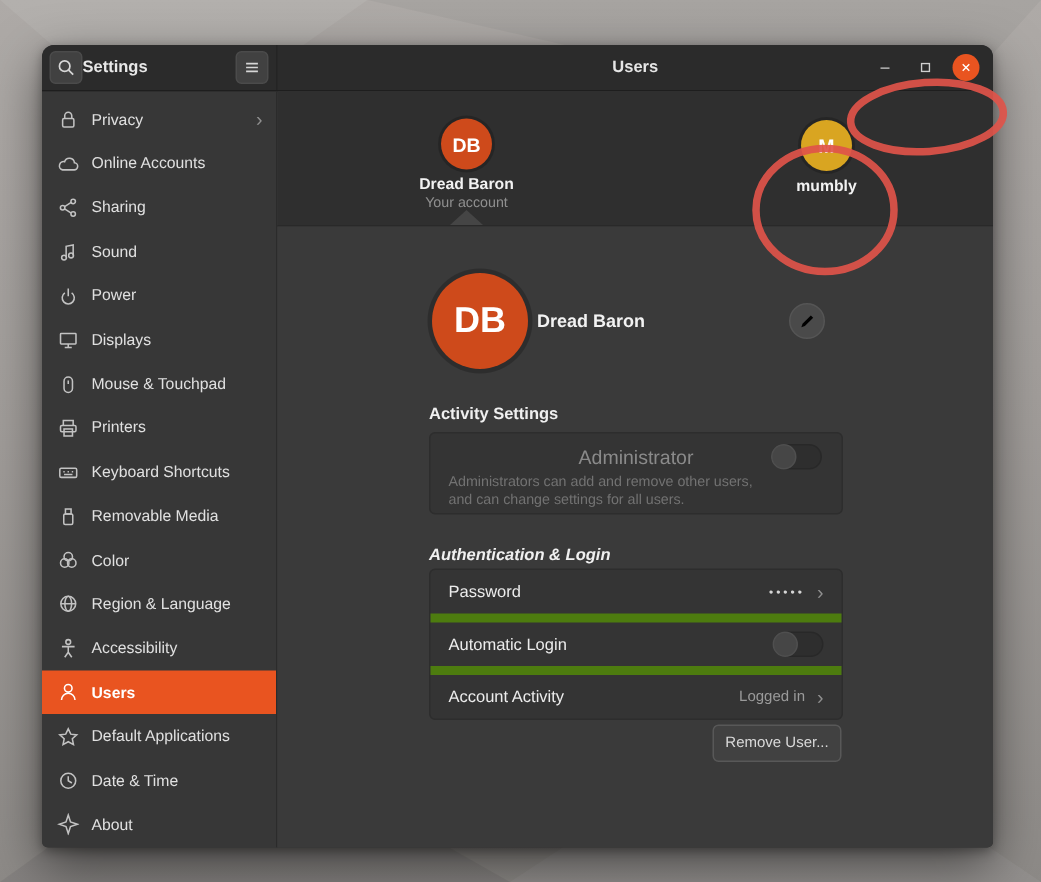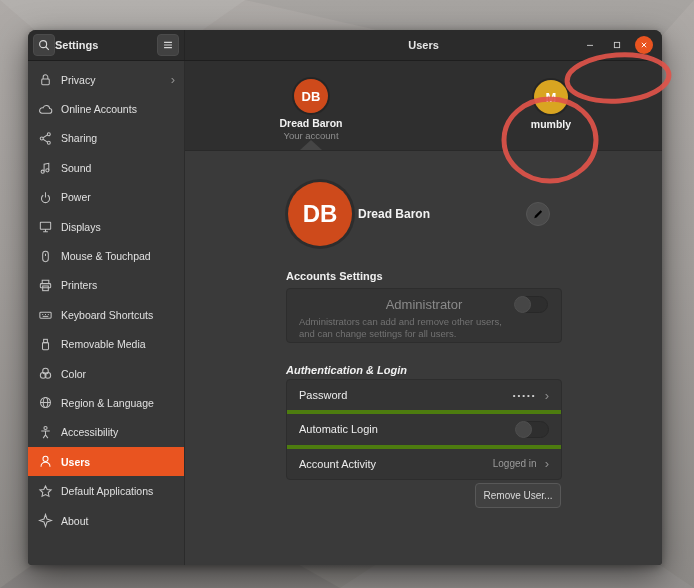--- a/index.html
+++ b/index.html
@@ -93,21 +93,21 @@
   .admin-desc { font-size:9.5px; color:#727272; margin-top:4px; line-height:1.25; width:215px; }
 
   .toggle { width:34px; height:17px; border-radius:9px; background:#2c2c2c; border:1px solid #252525;
             position:relative; cursor:pointer; }
   .toggle .knob { position:absolute; left:-1px; top:-1px; width:17px; height:17px; border-radius:50%;
                   background:#4d4d4d; border:1px solid #585858; }
   .toggle.disabled { opacity:.75; cursor:default; }
   .t-abs { position:absolute; right:13px; top:7px; }
 
   .card-row { flex:1; display:flex; align-items:center; padding:0 12px; position:relative; }
-  .card-row + .card-row { border-top:4px solid #4d7c0f;justify-content:space-between; }
+  .card-row + .card-row { border-top:6px solid #4d7c0f;justify-content:space-between; }
   .row-label { font-size:11px; color:#ececec; flex:1; }
   .row-value { font-size:10px; color:#9a9a9a; margin-right:8px;padding-left:12px; }
   .pw-dots { font-size:8px; letter-spacing:2px; color:#d5d5d5; margin-right:8px; }
   .chev { color:#8f8f8f; font-size:13px; line-height:1; }
 
   .remove-btn { position:absolute; left:189px; top:332px; width:86px; height:25px;
                 background:#414141; border:1px solid #585858; border-radius:4px;
                 color:#d9d9d9; font-size:10px; font-family:inherit; cursor:pointer; }
 
   .annotations { position:absolute; inset:0; pointer-events:none; z-index:10; }
@@ -346,20 +346,26 @@
         <svg>
             <use href="#i-person"></use>
           </svg>
         <span class="lbl">Users</span>
       </div>
       <div class="side-item">
         <svg>
             <use href="#i-star"></use>
           </svg>
         <span class="lbl">Default Applications</span>
+      </div>
+      <div class="side-item">
+        <svg>
+            <use href="#i-clock"></use>
+          </svg>
+        <span class="lbl">Date &amp; Time</span>
       </div>
       <div class="side-item">
         <svg>
             <use href="#i-about"></use>
           </svg>
         <span class="lbl">About</span>
       </div>
     </div>
 
     <div class="content">
@@ -382,21 +388,21 @@
           <div class="profile-row">
             <div class="big-avatar" style="background: rgb(206, 74, 27);">DB</div>
             <div class="profile-name">Dread Baron</div>
             <div class="edit-btn">
               <svg>
                   <use href="#i-pencil"></use>
                 </svg>
             </div>
           </div>
 
-          <div class="sec-heading h1">Accounts Settings</div>
+          <div class="sec-heading h1">Activity Settings</div>
           <div class="card card1">
             <div class="admin-label dim">Administrator</div>
             <div class="admin-desc">Administrators can add and remove other users, and can change settings for all users.</div>
             <div class="toggle disabled t-abs">
                 <div class="knob"></div>
               </div>
           </div>
 
           <div class="sec-heading h2">Authentication &amp; Login</div>
           <div class="card card2">

